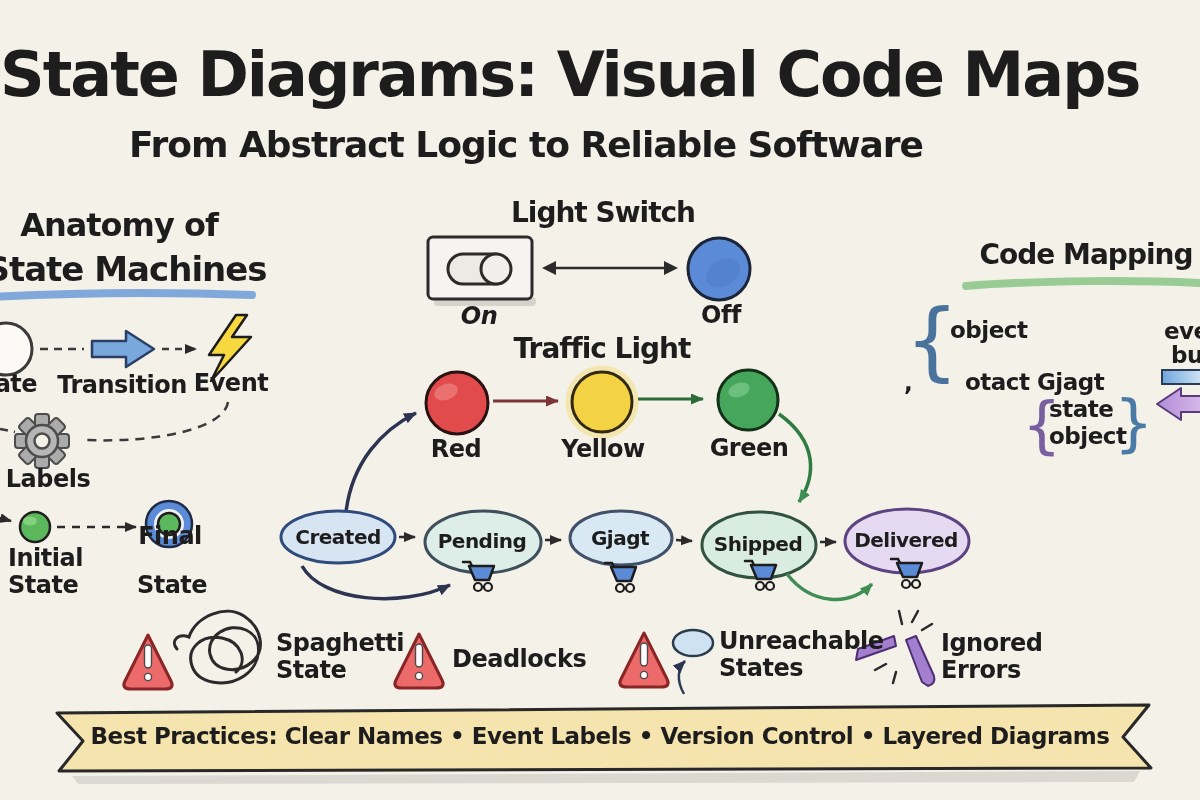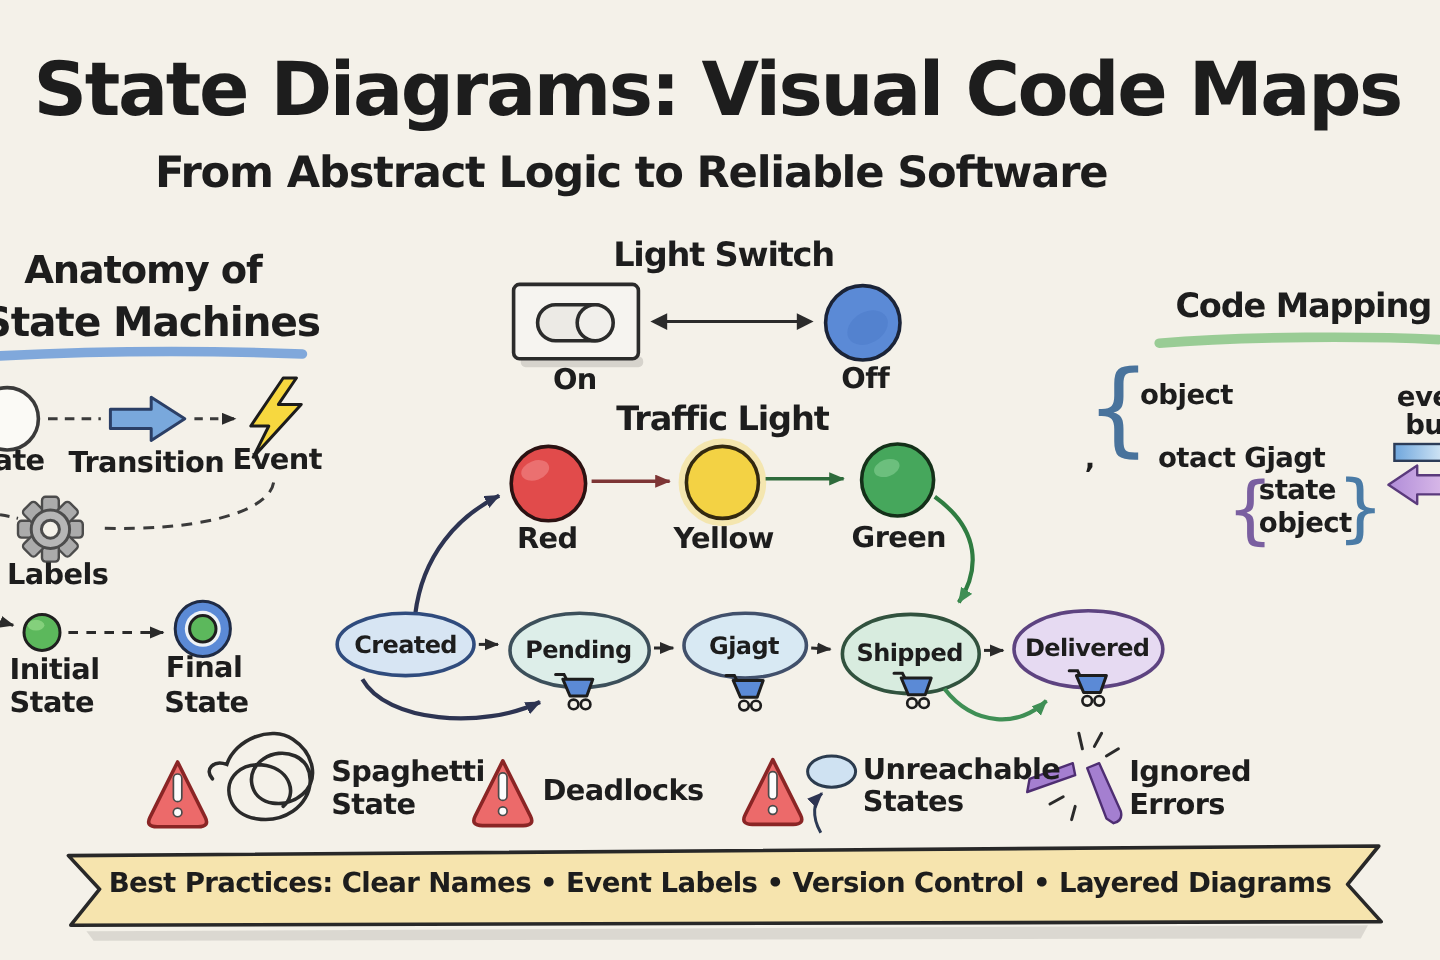--- a/index.html
+++ b/index.html
@@ -5,21 +5,21 @@
   html,body{margin:0;padding:0;}
   .stage{
     position:relative;width:1200px;height:800px;overflow:hidden;
     background:#f4f1e9;
     font-family:"DejaVu Sans","Liberation Sans",sans-serif;
     color:#1d1d1d;
   }
   .art{position:absolute;left:0;top:0;}
   .label{position:absolute;font-weight:700;white-space:nowrap;line-height:1;letter-spacing:-0.5px;}
   .c{transform:translateX(-50%);}
-  .title{font-size:62px;letter-spacing:-2px;width:995px;text-align:center;padding-left:28px;}
+  .title{font-size:62px;letter-spacing:-2px;width:995px;text-align:center;}
   .subtitle{font-size:36px;letter-spacing:-1px;width:1052px;text-align:center;}
   .h2{font-size:32px;letter-spacing:-1px;}
   .sec{font-size:28px;letter-spacing:-1px;}
   .lab{font-size:24px;}
   .small{font-size:23px;}
   .oval-lab{font-size:20px;}
   .brace{position:absolute;font-weight:400;line-height:1;}
   .banner-text{font-size:23px;width:1200px;text-align:center;letter-spacing:-0.5px;}
 </style>
 </head>
@@ -170,25 +170,25 @@
 <div class="label subtitle" style="left:0;top:127px;">From Abstract Logic to Reliable Software</div>
 
 <div class="label h2 c" style="left:119px;top:209px;">Anatomy of</div>
 <div class="label h2 c" style="left:126px;top:252px;font-size:34px;">State Machines</div>
 <div class="label lab c" style="left:2px;top:372px;">State</div>
 <div class="label lab c" style="left:122px;top:373px;">Transition</div>
 <div class="label lab c" style="left:231px;top:371px;">Event</div>
 <div class="label lab c" style="left:48px;top:467px;">Labels</div>
 <div class="label lab" style="left:8px;top:546px;">Initial</div>
 <div class="label lab" style="left:8px;top:573px;">State</div>
-<div class="label lab c" style="left:170px;top:544px;">Final</div>
+<div class="label lab c" style="left:170px;top:524px;">Final</div>
 <div class="label lab c" style="left:172px;top:573px;">State</div>
 
 <div class="label sec c" style="left:603px;top:199px;">Light Switch</div>
-<div class="label lab c" style="left:479px;top:304px;">On</div>
+<div class="label lab c" style="left:479px;top:304px;font-style:italic;">On</div>
 <div class="label lab c" style="left:721px;top:303px;">Off</div>
 
 <div class="label sec c" style="left:602px;top:335px;">Traffic Light</div>
 <div class="label lab c" style="left:456px;top:437px;">Red</div>
 <div class="label lab c" style="left:603px;top:437px;">Yellow</div>
 <div class="label lab c" style="left:749px;top:436px;">Green</div>
 
 <div class="label oval-lab c" style="left:338px;top:527px;">Created</div>
 <div class="label oval-lab c" style="left:482px;top:531px;">Pending</div>
 <div class="label oval-lab c" style="left:620px;top:528px;">Gjagt</div>

